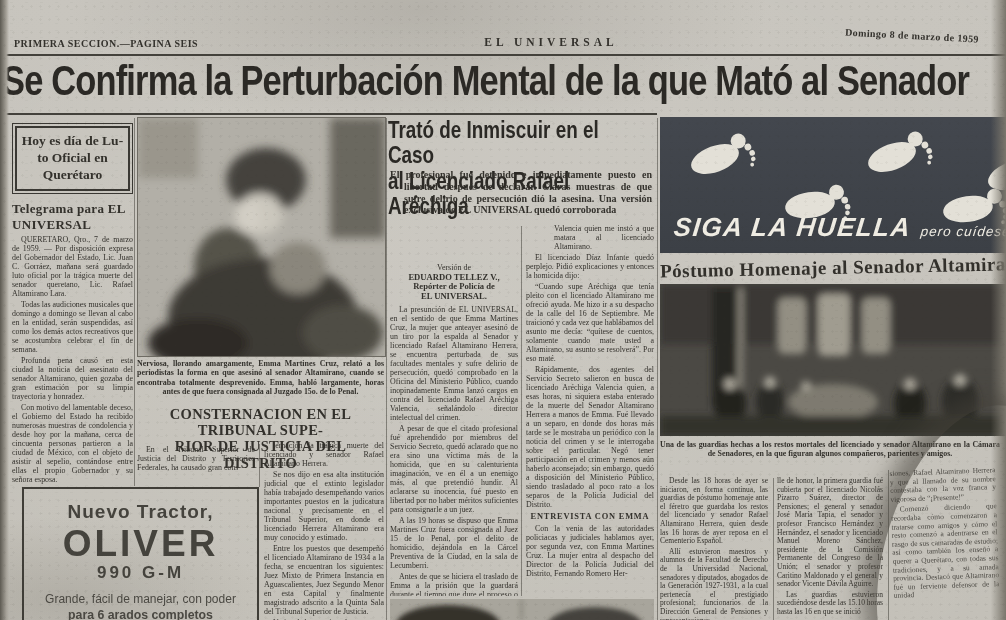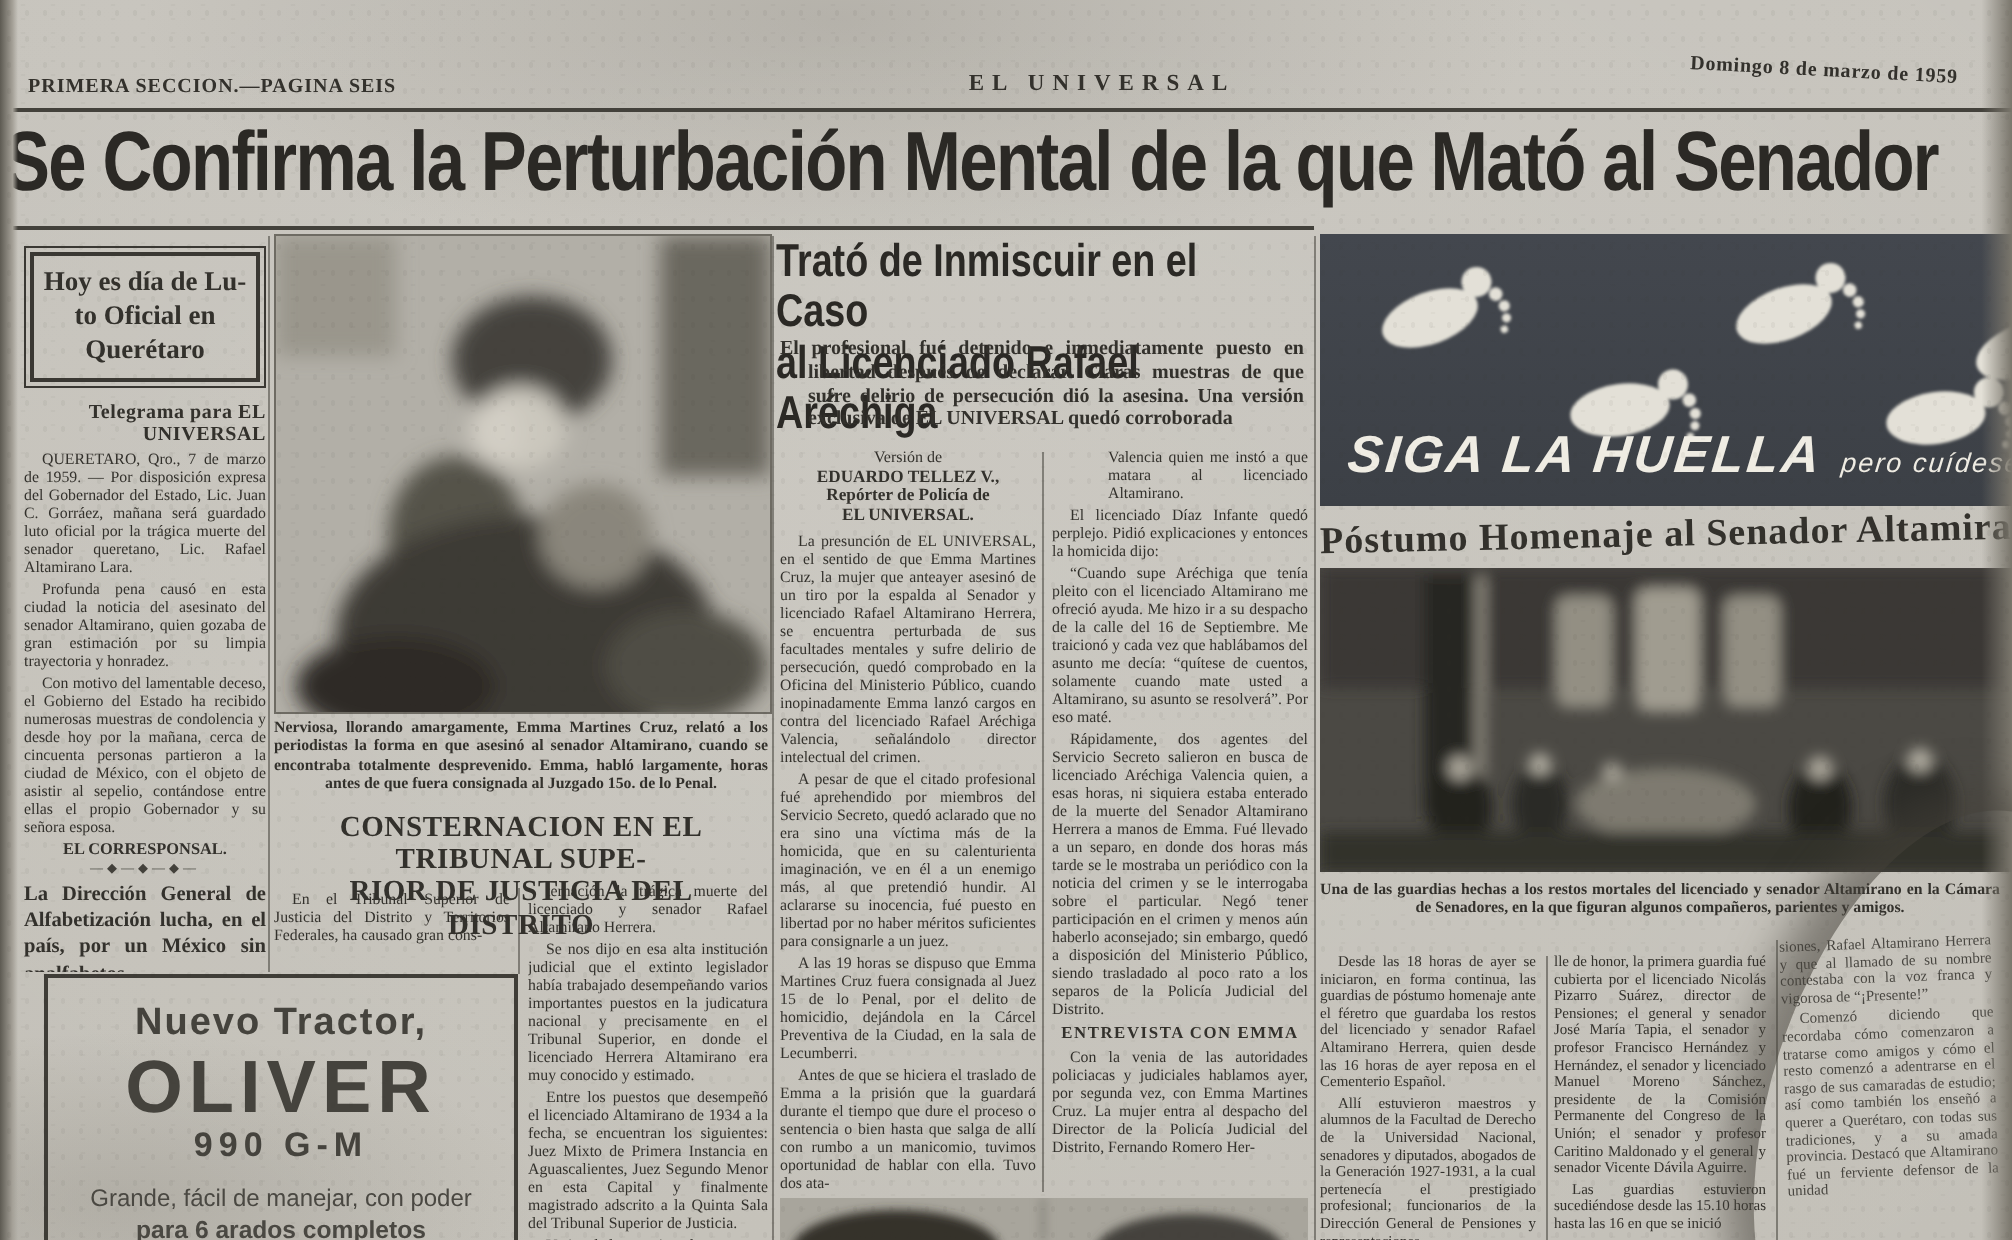--- a/index.html
+++ b/index.html
@@ -25,21 +25,21 @@
   .mast-paper{left:0;top:36px;width:1006px;text-align:center;font-size:11.5px;font-weight:bold;letter-spacing:4px;padding-left:48px;}
   .mast-date{left:845px;top:30px;font-size:10px;font-weight:bold;transform:rotate(3deg);letter-spacing:.4px;}
   
   .headline{left:2px;top:57px;width:1006px;white-space:nowrap;overflow:visible;
     font-family:"Liberation Sans",sans-serif;font-weight:bold;font-size:42px;color:#2b2925;
     transform:scaleX(.82);transform-origin:left;letter-spacing:-1px;}
   
   #colA{left:12px;top:120px;width:121px;height:366px;overflow:hidden;}
   .luto-box{border:2px solid #3a3833;outline:1px solid #3a3833;outline-offset:2px;margin:6px 3px 10px 3px;
     padding:5px 2px;text-align:center;font-weight:bold;font-size:13.5px;line-height:1.25;white-space:pre-line;}
-  .kicker{font-size:10px;font-weight:bold;letter-spacing:.3px;margin:4px 0 2px 0;text-align:right;}
+  .kicker{font-size:13px;font-weight:bold;letter-spacing:.3px;margin:4px 0 2px 0;}
   .p{font-size:7.9px;line-height:9px;text-align:justify;text-indent:9px;margin:0 0 2px 0;}
   .signoff{text-align:center;font-weight:bold;font-size:8.2px;margin:2px 0 1px;}
   .divider{text-align:center;font-size:6.5px;letter-spacing:2px;color:#43413b;margin:0 0 3px;}
   .notice{font-size:10.3px;font-weight:bold;line-height:1.3;text-align:justify;}
   
   .photo-frame{border:1px solid #6e6b63;}
   .caption{font-size:7.9px;font-weight:bold;line-height:9.4px;text-align:justify;text-align-last:center;}
   .cons-head{font-size:14.5px;font-weight:bold;text-align:center;line-height:1.12;white-space:pre-line;letter-spacing:.3px;}
   
   #oliver{left:22px;top:487px;width:233px;height:140px;border:2.5px solid #3f3d37;
@@ -48,21 +48,21 @@
   .oliver-brand{font-size:37px;font-weight:bold;letter-spacing:3px;line-height:1;margin-top:2px;}
   .oliver-model{font-size:17px;font-weight:bold;letter-spacing:3px;margin-top:1px;}
   .oliver-t1{font-size:12px;font-weight:normal;margin-top:9px;color:#4a4842;}
   .oliver-t2{font-size:12.3px;font-weight:bold;margin-top:2px;color:#4a4842;}
   
   .trato-head{left:388px;top:118px;width:290px;font-family:"Liberation Sans",sans-serif;font-weight:bold;
     font-size:23px;line-height:1.1;color:#2b2925;transform:scaleX(.82);transform-origin:left;white-space:pre-line;}
   .deck{left:390px;top:169px;width:262px;font-size:10px;font-weight:bold;line-height:11.8px;
     text-align:justify;padding-left:0;}
   .deck-inner{padding-left:14px;text-indent:-14px;}
-  .byline{text-align:center;line-height:9.6px;margin-bottom:4px;}
+  .byline{text-align:center;line-height:9.6px;margin-bottom:4px;margin-top:39px;}
   .byline .b1{font-size:8px;}
   .byline .b2{font-size:8.6px;font-weight:bold;}
   .subhead{text-align:center;font-size:8.4px;font-weight:bold;letter-spacing:.8px;margin:3px 0;}
   
   #huella{left:660px;top:117px;width:346px;height:136px;background:linear-gradient(#43474e,#3c4046);overflow:hidden;}
   .huella-text{position:absolute;left:14px;bottom:10px;color:#efece3;font-family:"Liberation Sans",sans-serif;
     font-style:italic;transform:skewX(-6deg);white-space:nowrap;}
   .huella-main{font-size:26px;font-weight:bold;letter-spacing:1.5px;}
   .huella-tail{font-size:13.5px;margin-left:10px;letter-spacing:1px;}
   
@@ -97,20 +97,21 @@
   <div class="vrule" style="left:521px;top:226px;height:370px;"></div>
   <div class="vrule" style="left:773px;top:478px;height:142px;"></div>
   <div class="vrule" style="left:888px;top:470px;height:150px;"></div>
 
   <div id="colA" class="abs">
     <div class="luto-box">Hoy es día de Lu-
 to Oficial en
 Querétaro</div>
     <div class="kicker">Telegrama para EL UNIVERSAL</div>
     <p class="p">QUERETARO, Qro., 7 de marzo de 1959. — Por disposición expresa del Gobernador del Estado, Lic. Juan C. Gorráez, mañana será guardado luto oficial por la trágica muerte del senador queretano, Lic. Rafael Altamirano Lara.</p>
+    <p class="p">Todas las audiciones musicales que domingo a domingo se llevan al cabo en la entidad, serán suspendidas, así como los demás actos recreativos que se acostumbra celebrar el fin de semana.</p>
     <p class="p">Profunda pena causó en esta ciudad la noticia del asesinato del senador Altamirano, quien gozaba de gran estimación por su limpia trayectoria y honradez.</p>
     <p class="p">Con motivo del lamentable deceso, el Gobierno del Estado ha recibido numerosas muestras de condolencia y desde hoy por la mañana, cerca de cincuenta personas partieron a la ciudad de México, con el objeto de asistir al sepelio, contándose entre ellas el propio Gobernador y su señora esposa.</p>
     <div class="signoff">EL CORRESPONSAL.</div>
     <div class="divider">—◆—◆—◆—</div>
     <div class="notice">La Dirección General de Alfabetización lucha, en el país, por un México sin analfabetos.</div>
   </div>
 
   <div class="abs photo-frame clip" style="left:137px;top:117px;width:247px;height:238px;">
     <svg width="247" height="238">
       <defs>

